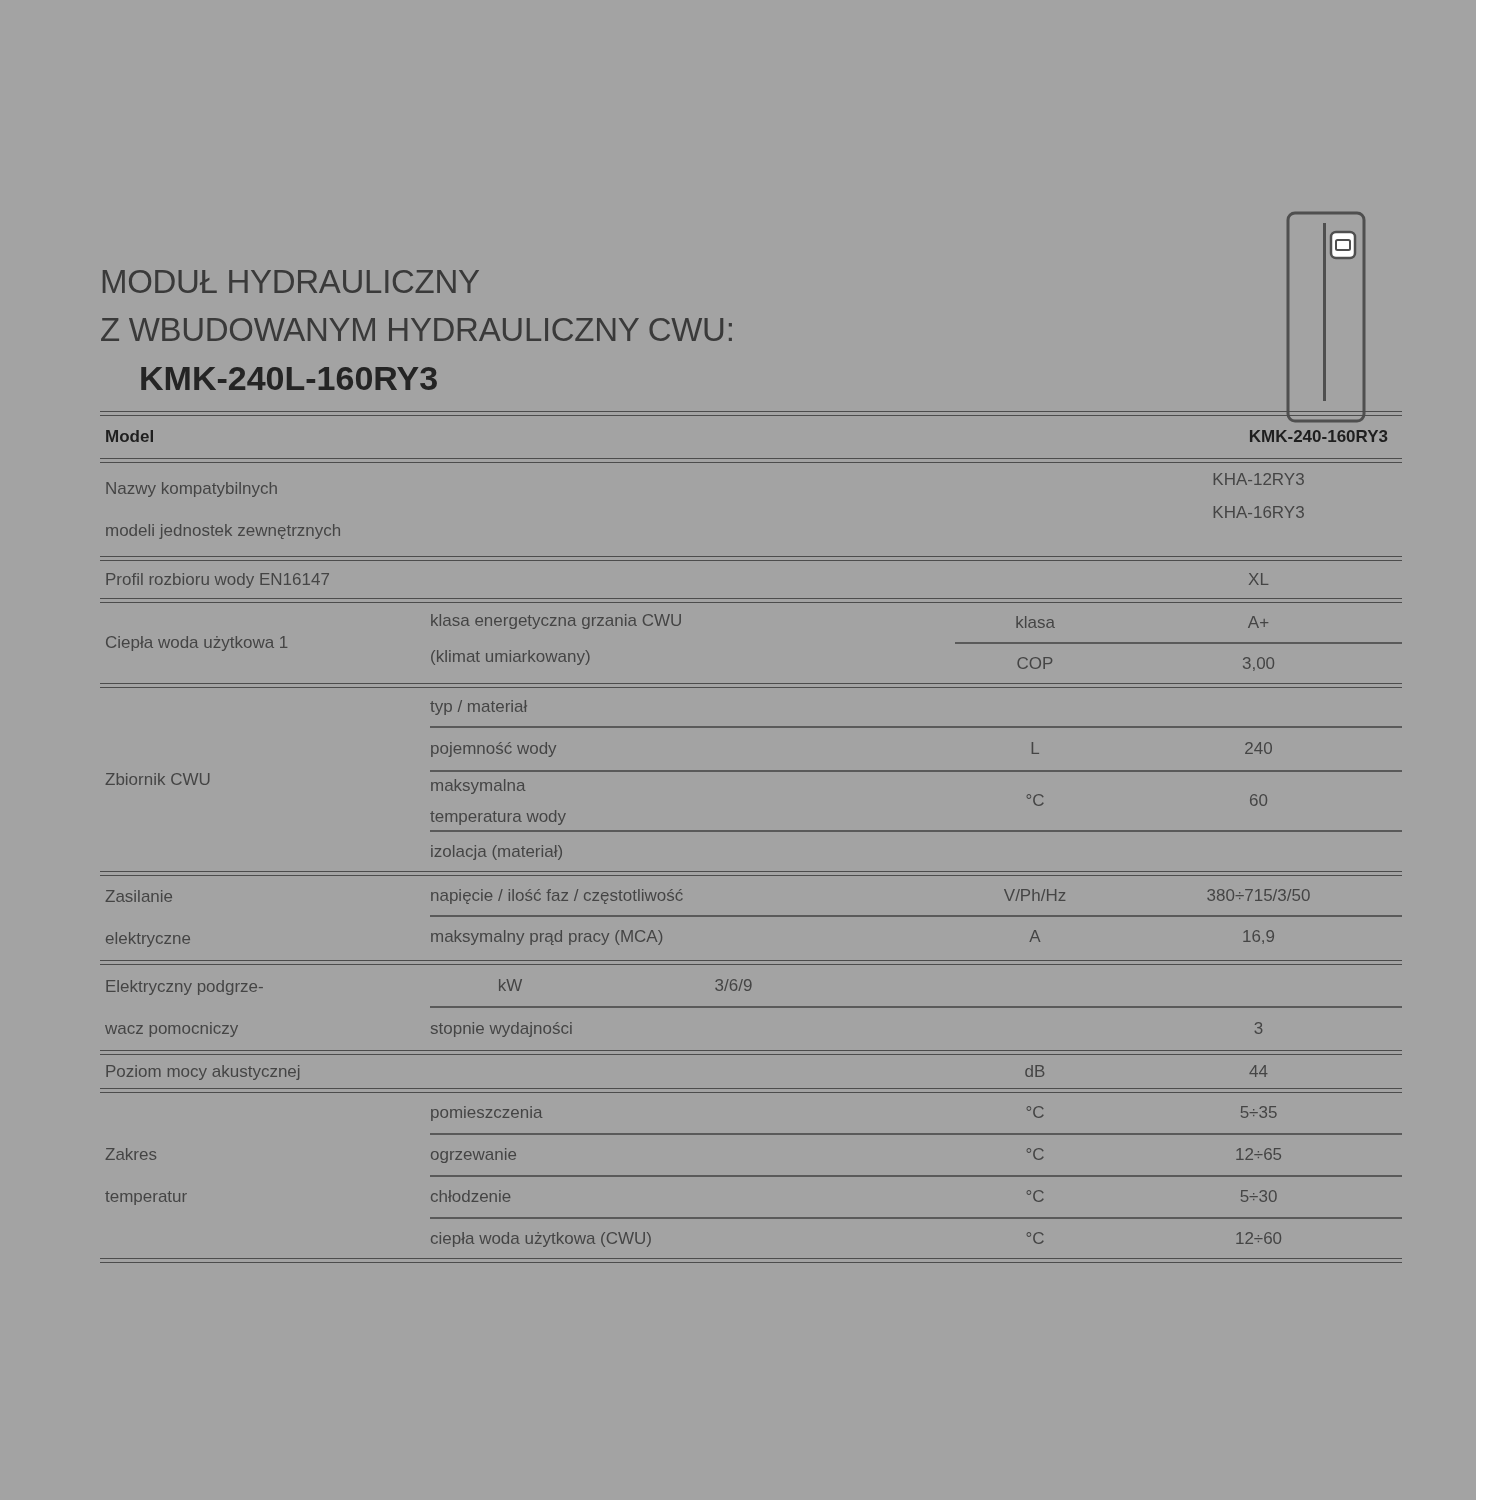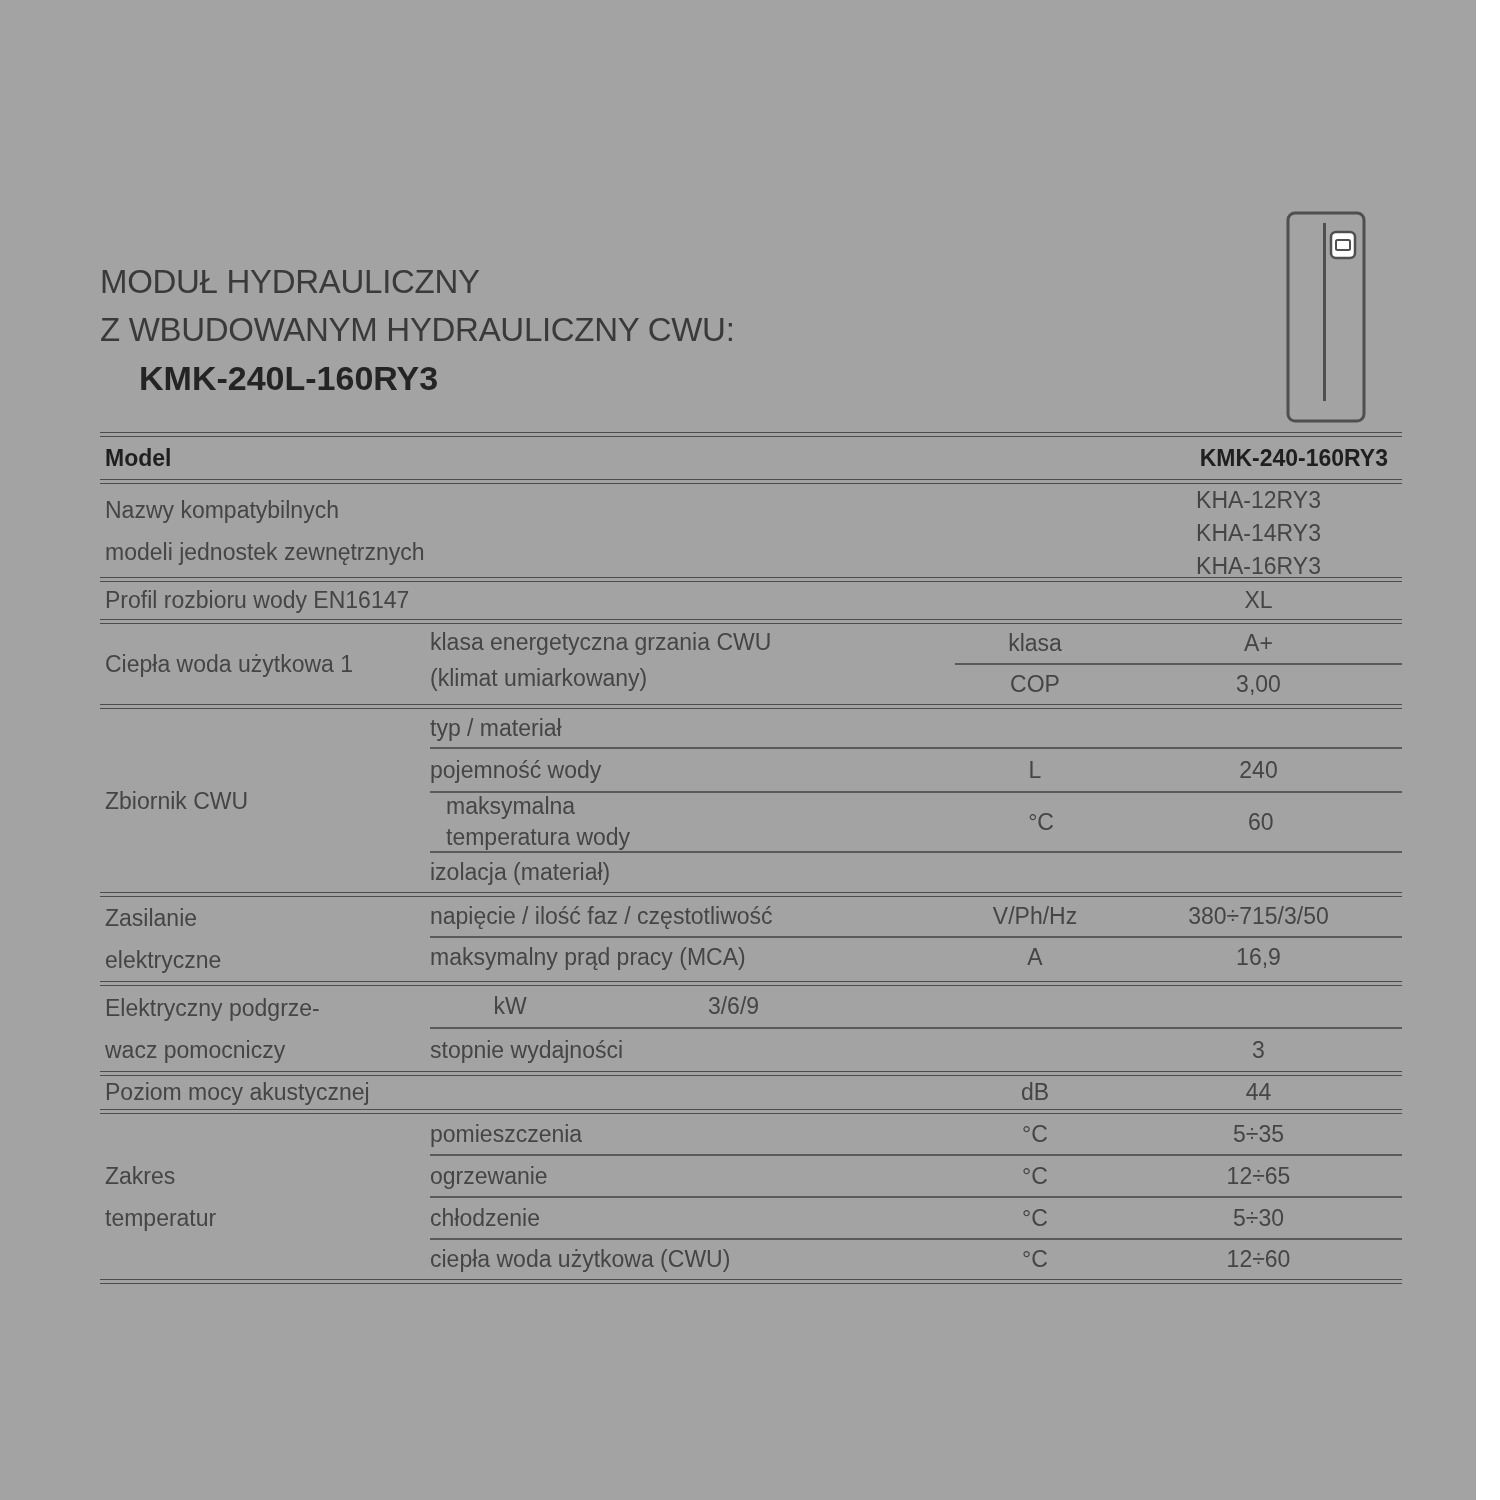--- a/index.html
+++ b/index.html
@@ -7,39 +7,39 @@
   .page{
     position:relative;width:1476px;height:1500px;background:#a3a3a3;
     font-family:"Liberation Sans",sans-serif;color:#3f3f3f;overflow:hidden;
   }
   
   .title{position:absolute;left:100px;top:258px;font-size:33px;line-height:48px;letter-spacing:-0.3px;color:#3a3a3a;}
   .title .model{font-weight:bold;font-size:34px;color:#242424;letter-spacing:0;margin-left:39px;}
   
   .unit-icon{position:absolute;left:1284px;top:209px;}
   
-  .spec{position:absolute;left:100px;top:432px;width:1302px;font-size:23px;color:#454545;}
+  .spec{position:absolute;left:100px;top:411px;width:1302px;font-size:17px;color:#454545;}
   .lmaj{height:5px;border-top:1.5px solid #4c4c4c;border-bottom:1.5px solid #4c4c4c;}
   .lsub{height:2px;background:#5a5a5a;}
   .frow{display:flex;align-items:center;}
   .band{display:flex;}
   .rest{flex:1;padding-left:5px;}
   .gcol{width:330px;padding-left:5px;display:flex;flex-direction:column;justify-content:center;line-height:42px;}
   .pcol{width:525px;}
   .ucol{width:160px;text-align:center;}
   .vcol{width:287px;text-align:center;}
   .sect{display:flex;flex-direction:column;width:972px;}
   .mini{display:flex;flex-direction:column;width:447px;}
   .srow{display:flex;align-items:center;}
   .mrow{display:flex;align-items:center;}
   .vstack{display:flex;flex-direction:column;justify-content:flex-start;}
   .bold{font-weight:bold;color:#1f1f1f;}
   .lh33{line-height:33px;}
   .lh36{line-height:36px;}
-  .lh31{line-height:31px;margin-left:16px;}
+  .lh31{line-height:31px;}
   .lh42{line-height:42px;}
   .right{ text-align:right;padding-right:14px;}
 </style>
 </head>
 <body>
 
 <div class="page">
 
   <div class="title">
     <div>MODUŁ HYDRAULICZNY</div>
@@ -63,21 +63,20 @@
     </div>
     <div class="lmaj"></div>
 
     <div class="frow" style="height:93px">
       <div class="rest lh42">
         <div>Nazwy kompatybilnych</div>
         <div>modeli jednostek zewnętrznych</div>
       </div>
       <div class="vcol vstack lh33" style="height:93px">
         <div>KHA-12RY3</div>
-        <div>KHA-14RY3</div>
         <div>KHA-16RY3</div>
       </div>
     </div>
     <div class="lmaj"></div>
 
     <div class="frow" style="height:37px">
       <div class="rest">Profil rozbioru wody EN16147</div>
       <div class="ucol"></div>
       <div class="vcol">XL</div>
     </div>

